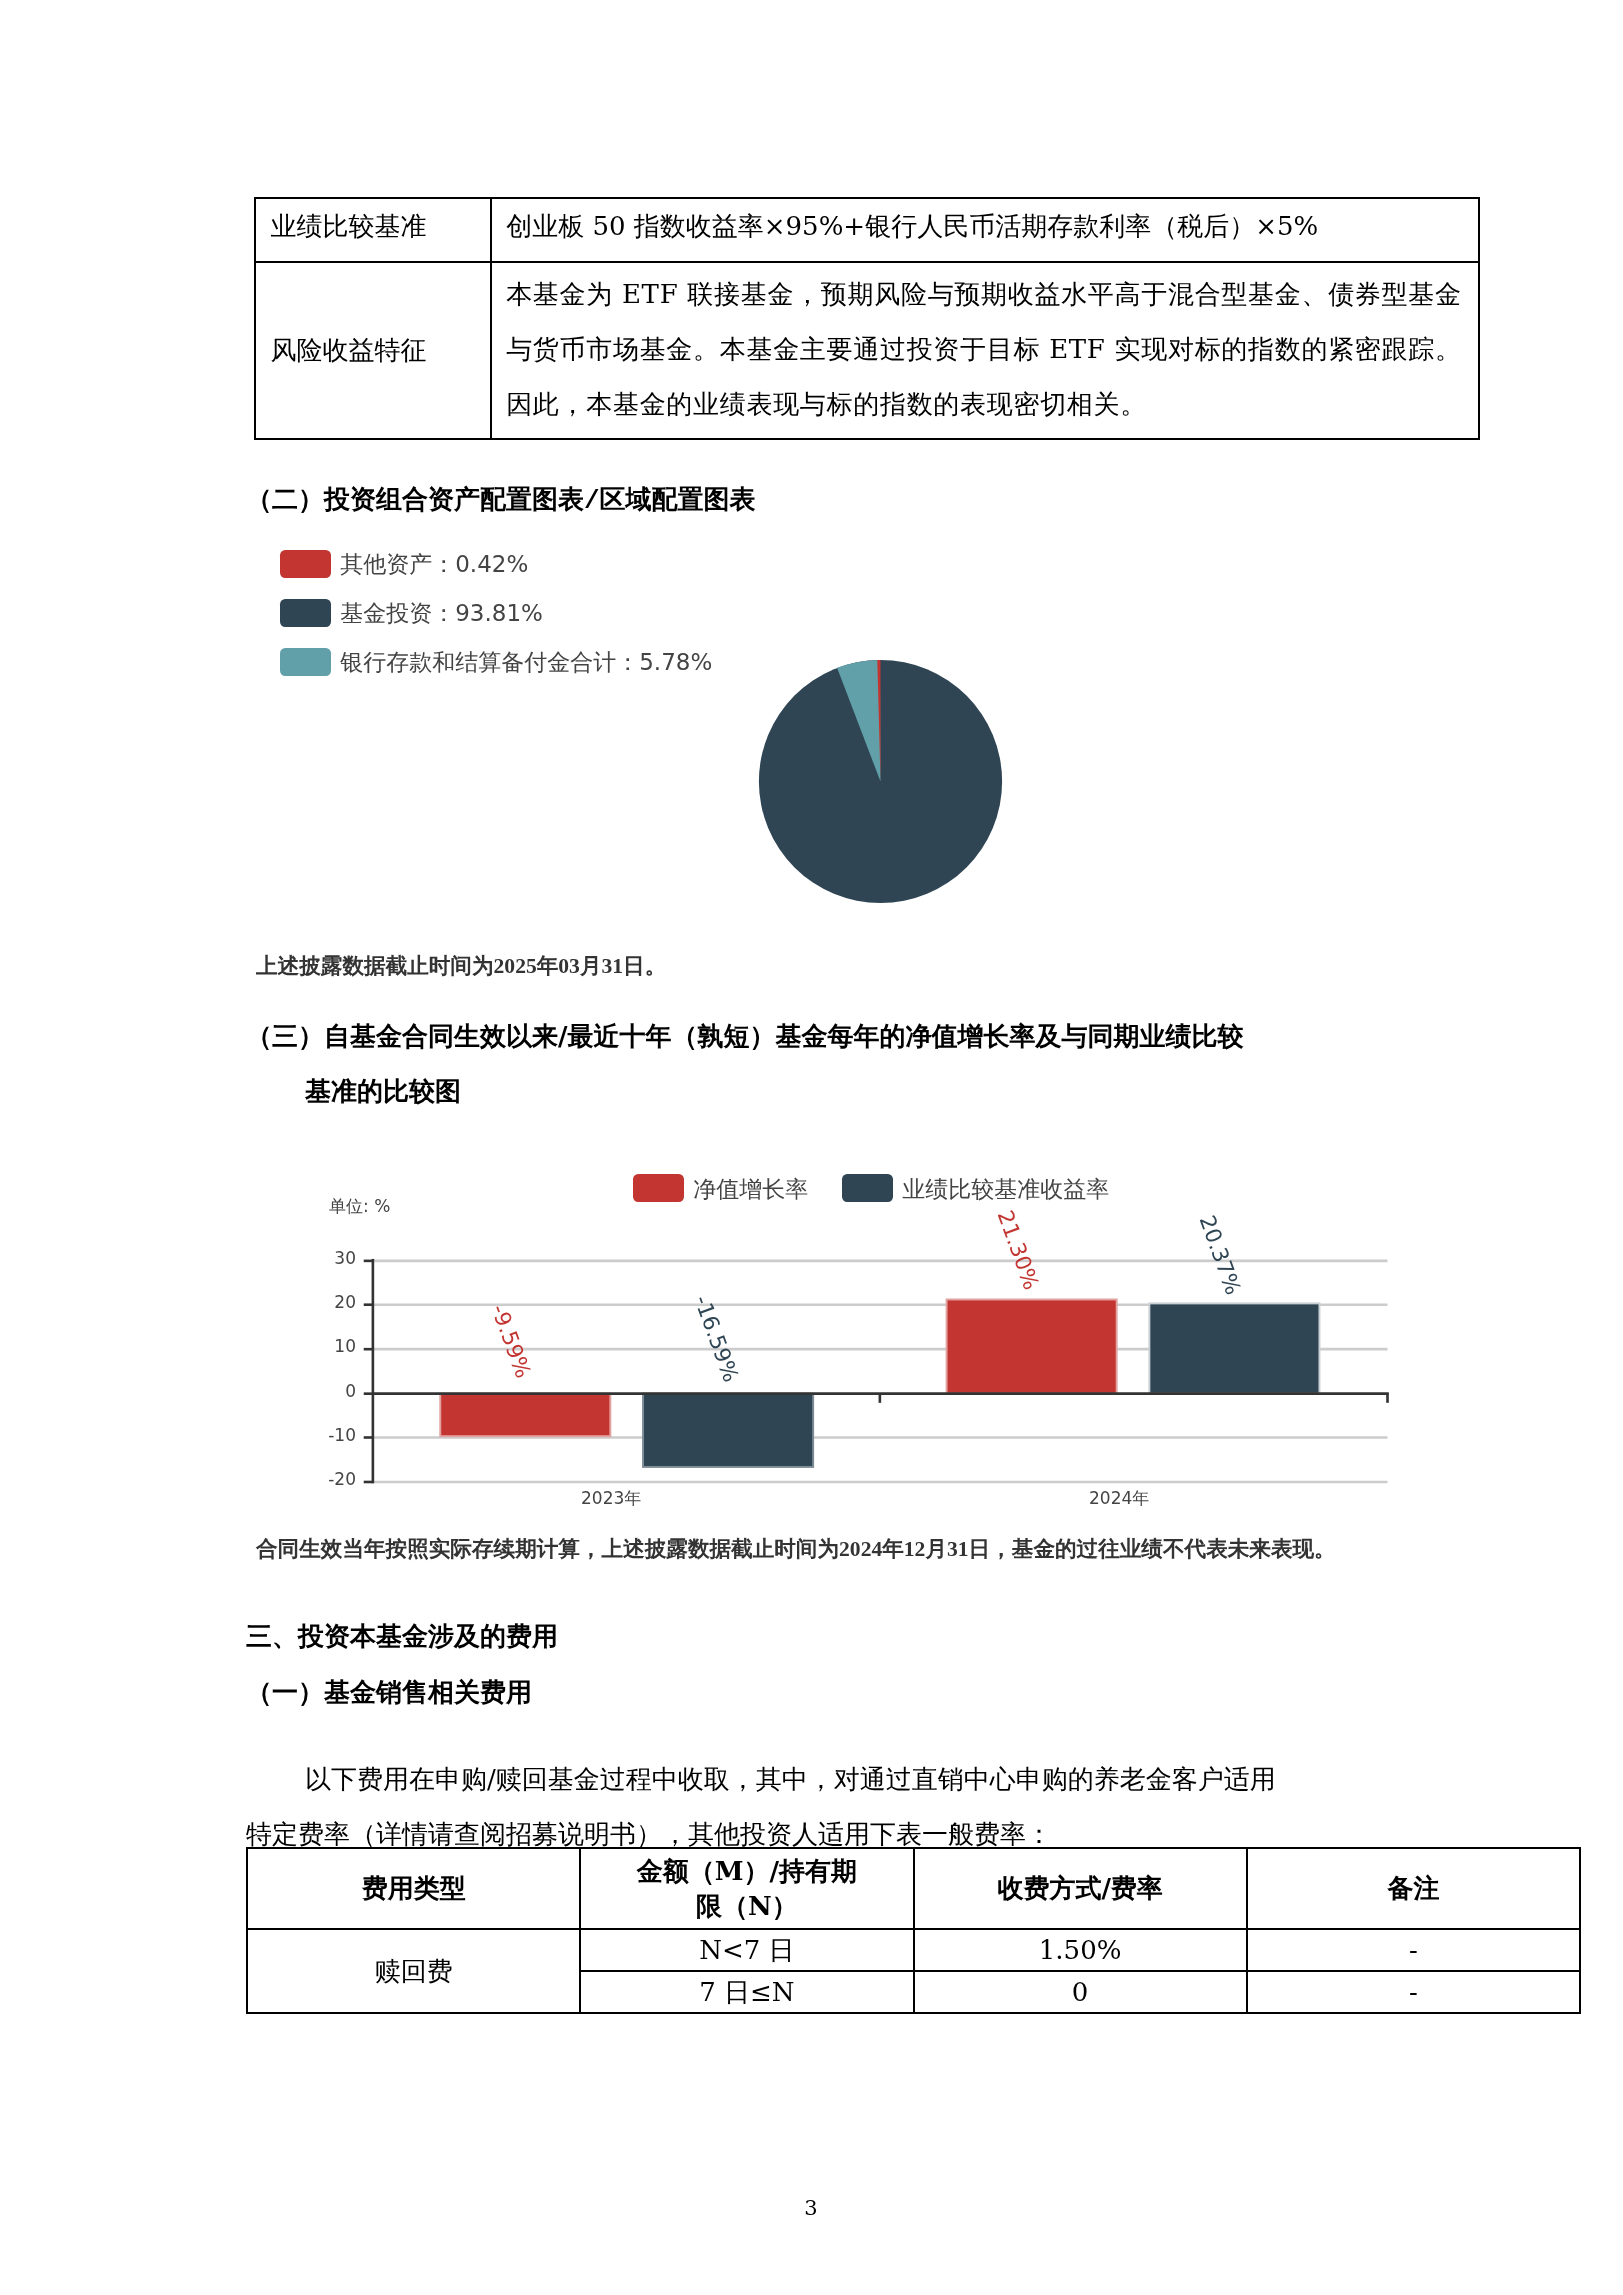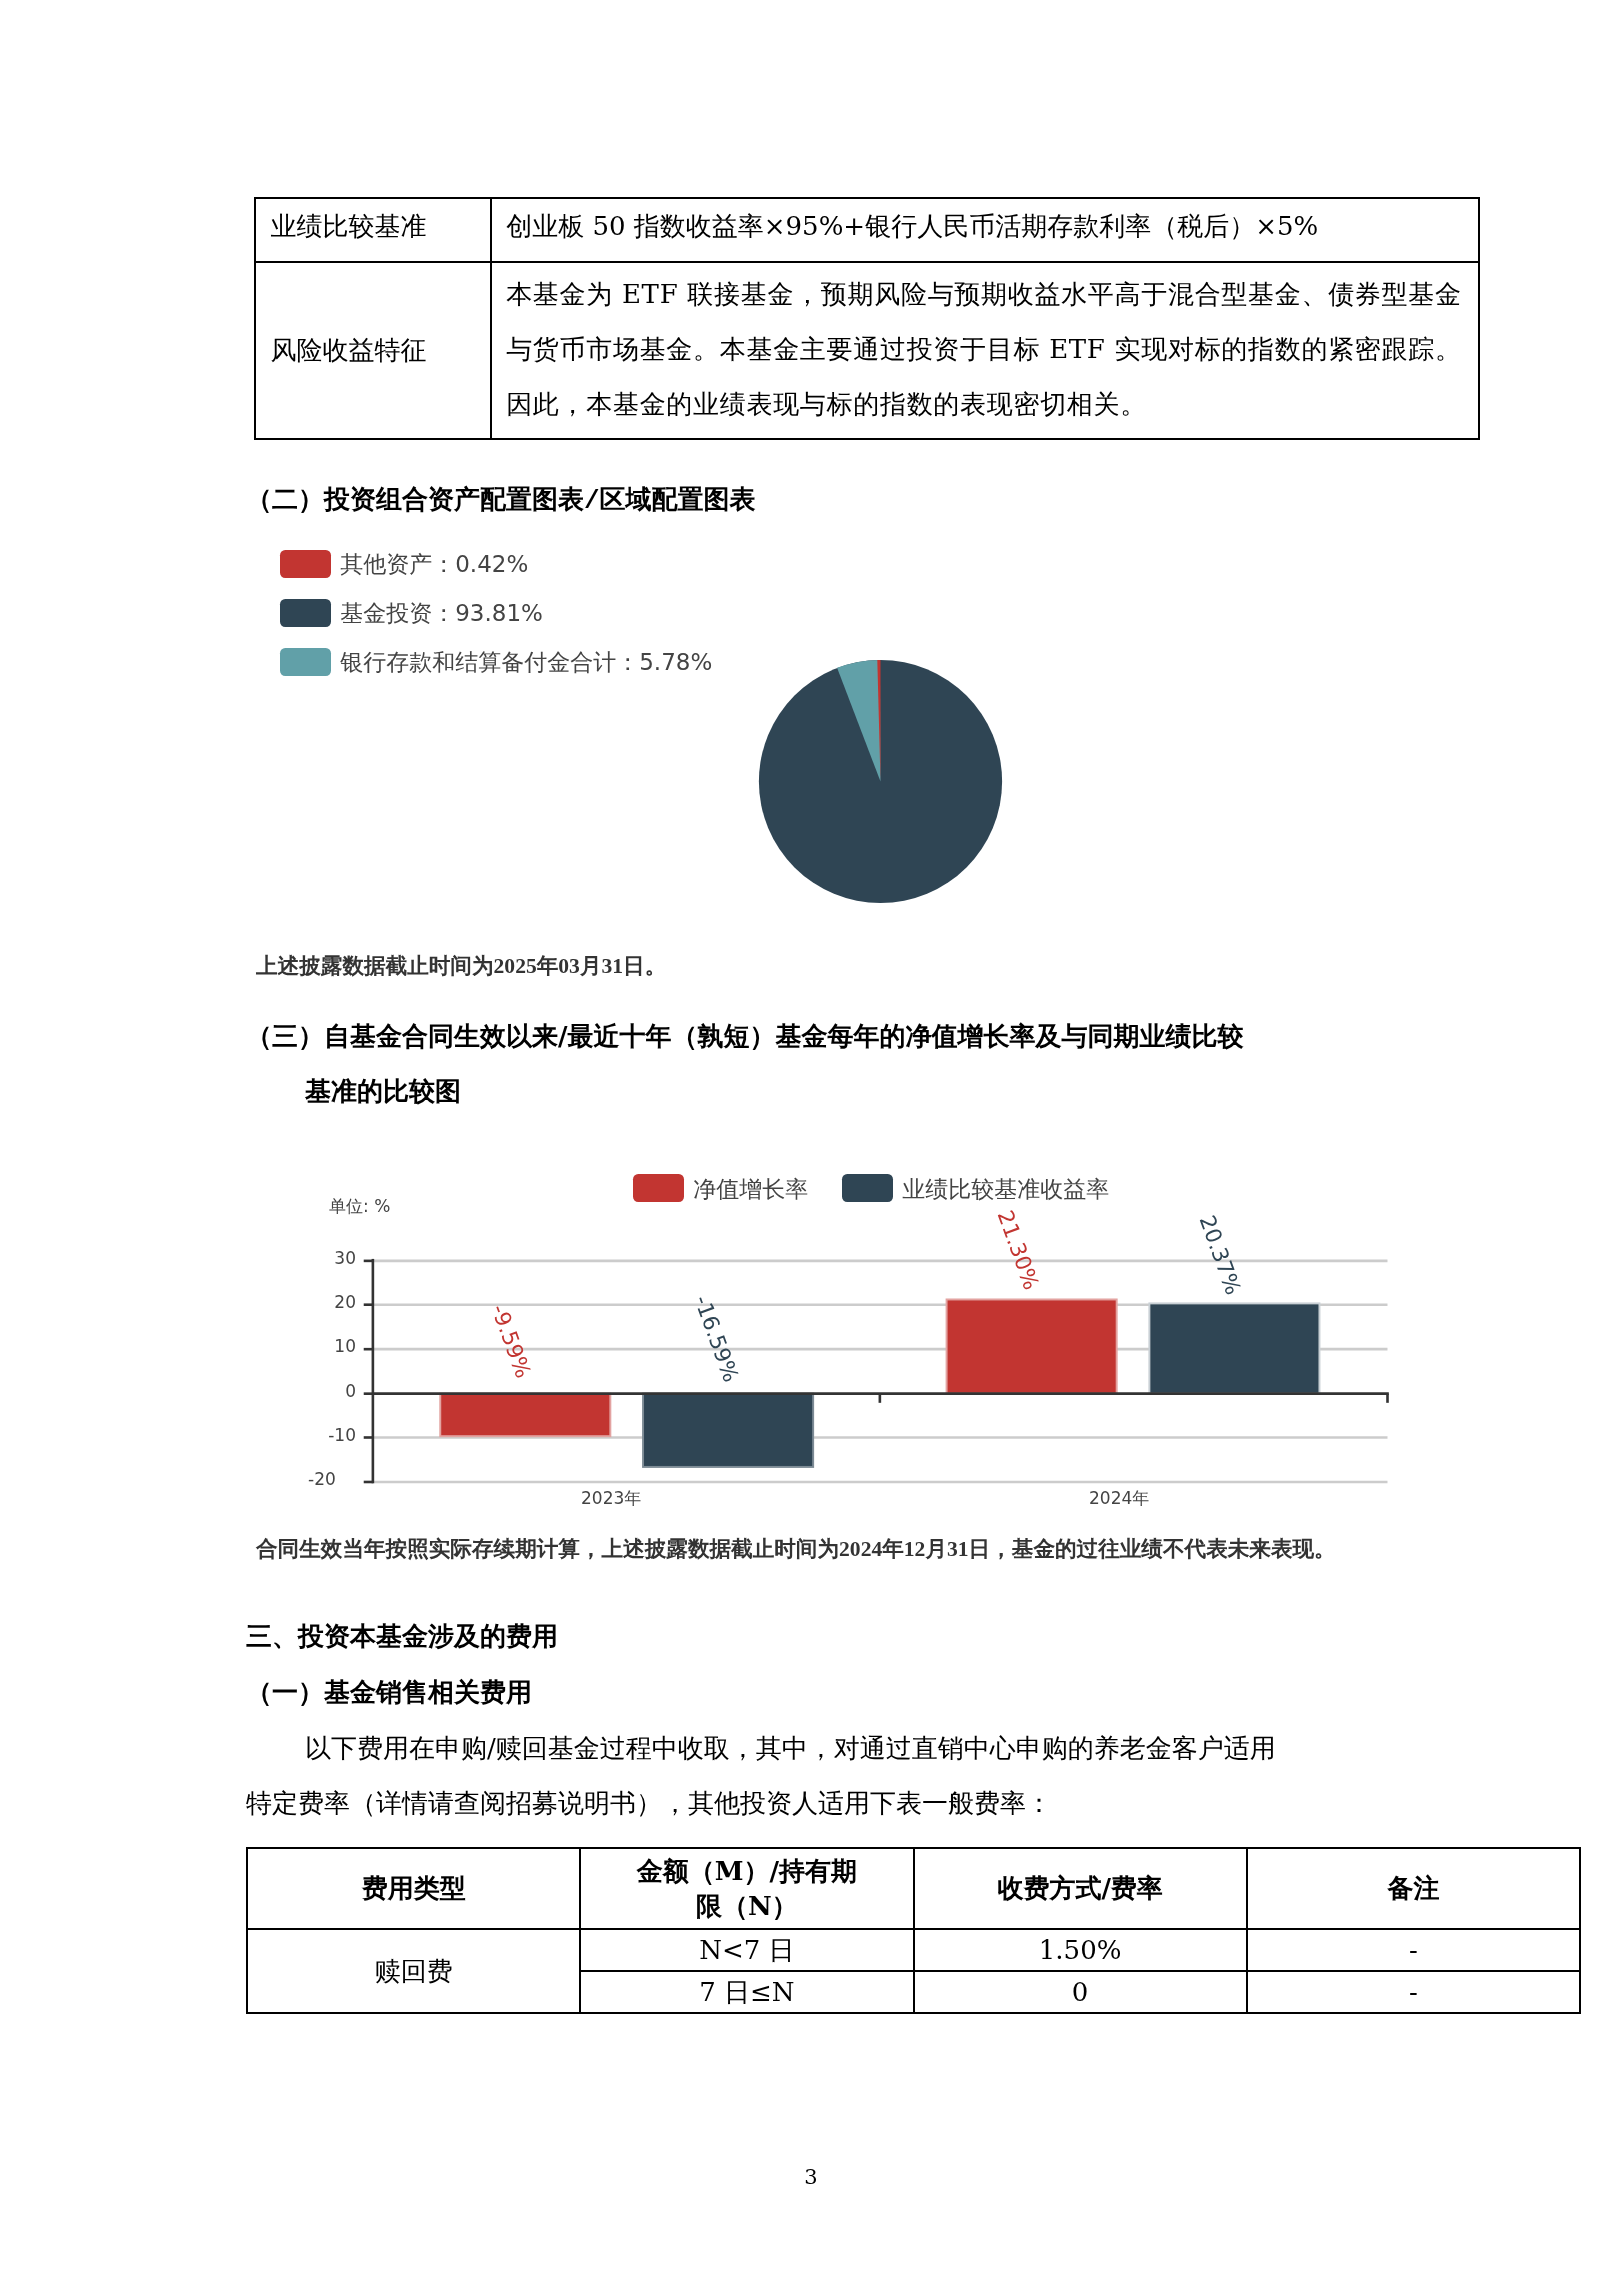--- a/index.html
+++ b/index.html
@@ -1,19 +1,19 @@
 <!DOCTYPE html>
 <html style="font-size:10.5px"><head>
 <meta charset="utf-8">
 <style>
   html, body { margin: 0; padding: 0; background: #ffffff; }
   body { width: 1623px; height: 2295px; position: relative; overflow: hidden;
          font-family: "DejaVu Serif", "Liberation Serif", serif; color: #000; }
   .abs { position: absolute; }
-  .serif { font-family: "DejaVu Serif", "Liberation Serif", serif; }
+  .serif { font-family: "DejaVu Serif", "Liberation Serif", serif; margin-top: 31px; }
 
   
   table.info { position: absolute; left: 246px; top: 197px; width: 1226px; border-collapse: collapse; margin-left: 8px; }
   table.info td { border: 2.6px solid #000; font-size: 26px; vertical-align: middle; padding: 0 14.4px; line-height: 55px; }
   table.info td.lbl { width: 205px; }
   table.info tr.r1 td { height: 54px; line-height: 39px; vertical-align: top; padding-top: 7.9px; }
   table.info tr.r2 td.val { line-height: 55px; padding-top: 4px; padding-bottom: 6.5px; letter-spacing: 0.7px; }
 
   .h2 { font-weight: bold; font-size: 26px; }
   .legend-item { position: absolute; left: 256px; height: 28px; display: flex; align-items: center; margin-left: 24px; }
@@ -112,21 +112,21 @@
     <line x1="1345" y1="2130" x2="1345" y2="2144"></line>
     <line x1="2121" y1="2130" x2="2121" y2="2144"></line>
   </g>
 </svg>
 
 <div class="abs axis-lbl" style="left:321px; top:1248px; width:35px; text-align:right;">30</div>
 <div class="abs axis-lbl" style="left:321px; top:1292px; width:35px; text-align:right;">20</div>
 <div class="abs axis-lbl" style="left:321px; top:1336px; width:35px; text-align:right;">10</div>
 <div class="abs axis-lbl" style="left:321px; top:1381px; width:35px; text-align:right;">0</div>
 <div class="abs axis-lbl" style="left:308px; top:1425px; width:48px; text-align:right;">-10</div>
-<div class="abs axis-lbl" style="left:308px; top:1469px; width:48px; text-align:left;">-20</div>
+<div class="abs axis-lbl" style="left:308px; top:1469px; width:48px; text-align:right;">-20</div>
 
 <div class="abs axis-lbl" style="left:581px; top:1487px;">2023年</div>
 <div class="abs axis-lbl" style="left:1089px; top:1487px;">2024年</div>
 
 <div class="bar-lbl" style="left:510px; top:1301px; color:#c23531; transform:rotate(70deg);">-9.59%</div>
 <div class="bar-lbl" style="left:713px; top:1292px; color:#2f4554; transform:rotate(70deg);">-16.59%</div>
 <div class="bar-lbl" style="left:1016px; top:1207px; color:#c23531; transform:rotate(70deg);">21.30%</div>
 <div class="bar-lbl" style="left:1218px; top:1212px; color:#2f4554; transform:rotate(70deg);">20.37%</div>
 
 <div class="abs note" style="left:256px; top:1533px; width:1126px; line-height:33px;">合同生效当年按照实际存续期计算，上述披露数据截止时间为2024年12月31日，基金的过往业绩不代表未来表现。</div>

